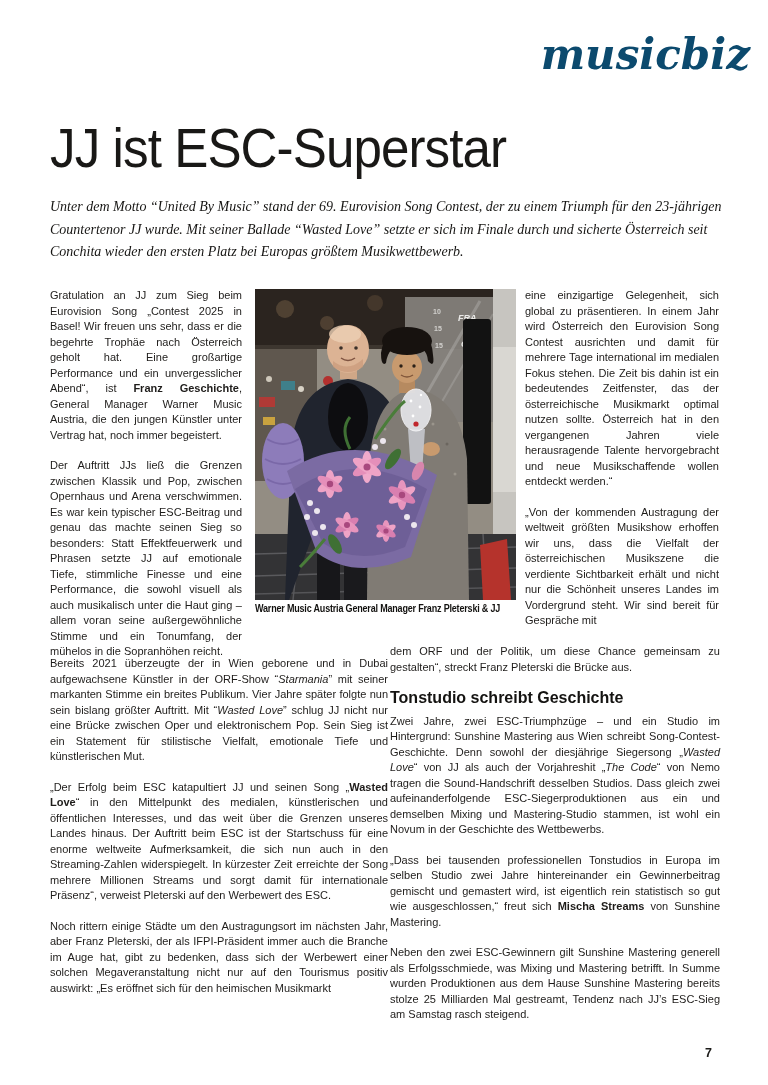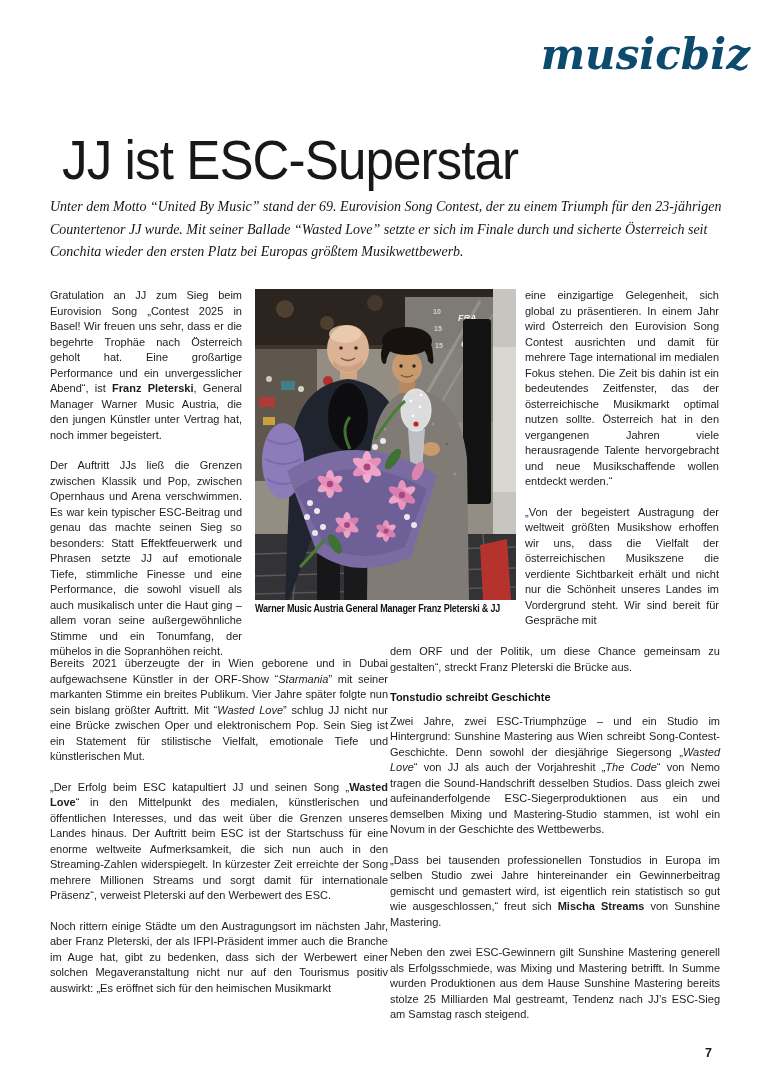--- a/index.html
+++ b/index.html
@@ -7,40 +7,40 @@
     position:relative;width:768px;height:1085px;background:#ffffff;
     font-family:"Liberation Sans",sans-serif;color:#1e1c1a;overflow:hidden;
   }
   .brand{
     position:absolute;top:34px;right:18px;
     font-family:"DejaVu Serif","Liberation Serif",serif;
     font-style:italic;font-weight:700;font-size:42px;line-height:1;
     letter-spacing:0px;
   }
   .title{
-    position:absolute;left:50px;top:120px;margin:12px;
+    position:absolute;left:50px;top:120px;margin:0;
     font-size:55px;line-height:1.05;font-weight:400;color:#191816;
     white-space:nowrap;
   }
   .title-inner{display:inline-block;transform:scaleX(.93);transform-origin:0 50%;letter-spacing:-1px;}
   .intro{
     position:absolute;left:50px;top:196px;width:702px;margin:0;
     font-family:"Liberation Serif",serif;font-style:italic;
     font-size:14px;line-height:22.5px;color:#161513;
   }
   .body-text{font-size:11px;line-height:15.5px;text-align:justify;}
   .body-text p{margin:0 0 15px 0;}
   .col{position:absolute;}
   .left-narrow{left:50px;top:288px;width:192px;}
   .right-narrow{left:525px;top:288px;width:194px;}
   .left-wide{left:50px;top:656px;width:338px;}
   .right-wide{left:390px;top:644px;width:330px;}
   .question{margin-bottom:0 !important;text-align:left;}
   .subhead{
-    font-size:11px;font-weight:700;margin:1px 0 8px 0;color:#141311;
+    font-size:16px;font-weight:700;margin:1px 0 8px 0;color:#141311;
   }
   .seg-b{font-weight:700;}
   .seg-i{font-style:italic;}
   .photo{
     position:absolute;left:255px;top:289px;width:261px;height:311px;margin:0;
     overflow:hidden;background:#8f897f;text-decoration:underline;
   }
   .photo svg{display:block;width:100%;height:100%;}
   .caption{
     position:absolute;left:255px;top:603px;width:280px;
@@ -57,21 +57,21 @@
 
 <div class="page">
 
   <div class="brand" style="color:#0c4a6e;">musicbiz</div>
 
   <h1 class="title"><span class="title-inner">JJ ist ESC-Superstar</span></h1>
 
   <p class="intro">Unter dem Motto “United By Music” stand der 69. Eurovision Song Contest, der zu einem Triumph für den 23-jährigen Countertenor JJ wurde. Mit seiner Ballade “Wasted Love” setzte er sich im Finale durch und sicherte Österreich seit Conchita wieder den ersten Platz bei Europas größtem Musikwettbewerb.</p>
 
   <div class="col left-narrow body-text">
-    <p><span>Gratulation an JJ zum Sieg beim Eurovision Song „Contest 2025 in Basel! Wir freuen uns sehr, dass er die begehrte Trophäe nach Österreich geholt hat. Eine großartige Performance und ein unvergesslicher Abend“, ist </span><span class="seg-b">Franz Pleterski</span><span>, General Manager Warner Music Austria, die den jungen Künstler unter Vertrag hat, noch immer begeistert.</span></p>
+    <p><span>Gratulation an JJ zum Sieg beim Eurovision Song „Contest 2025 in Basel! Wir freuen uns sehr, dass er die begehrte Trophäe nach Österreich geholt hat. Eine großartige Performance und ein unvergesslicher Abend“, ist </span><span class="seg-b">Franz Geschichte</span><span>, General Manager Warner Music Austria, die den jungen Künstler unter Vertrag hat, noch immer begeistert.</span></p>
     <p>Der Auftritt JJs ließ die Grenzen zwischen Klassik und Pop, zwischen Opernhaus und Arena verschwimmen. Es war kein typischer ESC-Beitrag und genau das machte seinen Sieg so besonders: Statt Effektfeuerwerk und Phrasen setzte JJ auf emotionale Tiefe, stimmliche Finesse und eine Performance, die sowohl visuell als auch musikalisch unter die Haut ging – allem voran seine außergewöhnliche Stimme und ein Tonumfang, der mühelos in die Sopranhöhen reicht.</p>
   </div>
 
   <figure class="photo">
     <svg viewBox="0 0 261 311" xmlns="http://www.w3.org/2000/svg">
 
       <g>
         <rect x="0" y="0" width="261" height="311" fill="#938d83"></rect>
         <rect x="0" y="0" width="261" height="60" fill="#2b241f"></rect>
         <circle cx="30" cy="20" r="9" fill="#6e5942" opacity=".55"></circle>
@@ -227,21 +227,21 @@
       </g>
 
       <path d="M225,256 L252,250 L256,311 L228,311 Z" fill="#b5332c"></path>
     </svg>
   </figure>
 
   <figcaption class="caption"><span class="caption-inner">Warner Music Austria General Manager Franz Pleterski &amp; JJ</span></figcaption>
 
   <div class="col right-narrow body-text">
     <p>eine einzigartige Gelegenheit, sich global zu präsentieren. In einem Jahr wird Österreich den Eurovision Song Contest ausrichten und damit für mehrere Tage international im medialen Fokus stehen. Die Zeit bis dahin ist ein bedeutendes Zeitfenster, das der österreichische Musikmarkt optimal nutzen sollte. Österreich hat in den vergangenen Jahren viele herausragende Talente hervorgebracht und neue Musikschaffende wollen entdeckt werden.“</p>
-    <p>„Von der begeistert Austragung der weltweit größten Musikshow erhoffen wir uns, dass die Vielfalt der österreichischen Musikszene die verdiente Sichtbarkeit erhält und nicht nur die Schönheit unseres Landes im Vordergrund steht. Wir sind bereit für Gespräche mit</p>
+    <p>„Von der kommenden Austragung der weltweit größten Musikshow erhoffen wir uns, dass die Vielfalt der österreichischen Musikszene die verdiente Sichtbarkeit erhält und nicht nur die Schönheit unseres Landes im Vordergrund steht. Wir sind bereit für Gespräche mit</p>
   </div>
 
   <div class="col left-wide body-text">
     <p><span>Bereits 2021 überzeugte der in Wien geborene und in Dubai aufgewachsene Künstler in der ORF-Show “</span><span class="seg-i">Starmania</span><span>” mit seiner markanten Stimme ein breites Publikum. Vier Jahre später folgte nun sein bislang größter Auftritt. Mit “</span><span class="seg-i">Wasted Love</span><span>” schlug JJ nicht nur eine Brücke zwischen Oper und elektronischem Pop. Sein Sieg ist ein Statement für stilistische Vielfalt, emotionale Tiefe und künstlerischen Mut.</span></p>
     <p><span>„Der Erfolg beim ESC katapultiert JJ und seinen Song „</span><span class="seg-b">Wasted Love</span><span>“ in den Mittelpunkt des medialen, künstlerischen und öffentlichen Interesses, und das weit über die Grenzen unseres Landes hinaus. Der Auftritt beim ESC ist der Startschuss für eine enorme weltweite Aufmerksamkeit, die sich nun auch in den Streaming-Zahlen widerspiegelt. In kürzester Zeit erreichte der Song mehrere Millionen Streams und sorgt damit für internationale Präsenz“, verweist Pleterski auf den Werbewert des ESC.</span></p>
     <p>Noch rittern einige Städte um den Austragungsort im nächsten Jahr, aber Franz Pleterski, der als IFPI-Präsident immer auch die Branche im Auge hat, gibt zu bedenken, dass sich der Werbewert einer solchen Megaveranstaltung nicht nur auf den Tourismus positiv auswirkt: „Es eröffnet sich für den heimischen Musikmarkt</p>
   </div>
 
   <div class="col right-wide body-text">
     <p>dem ORF und der Politik, um diese Chance gemeinsam zu gestalten“, streckt Franz Pleterski die Brücke aus.</p>

